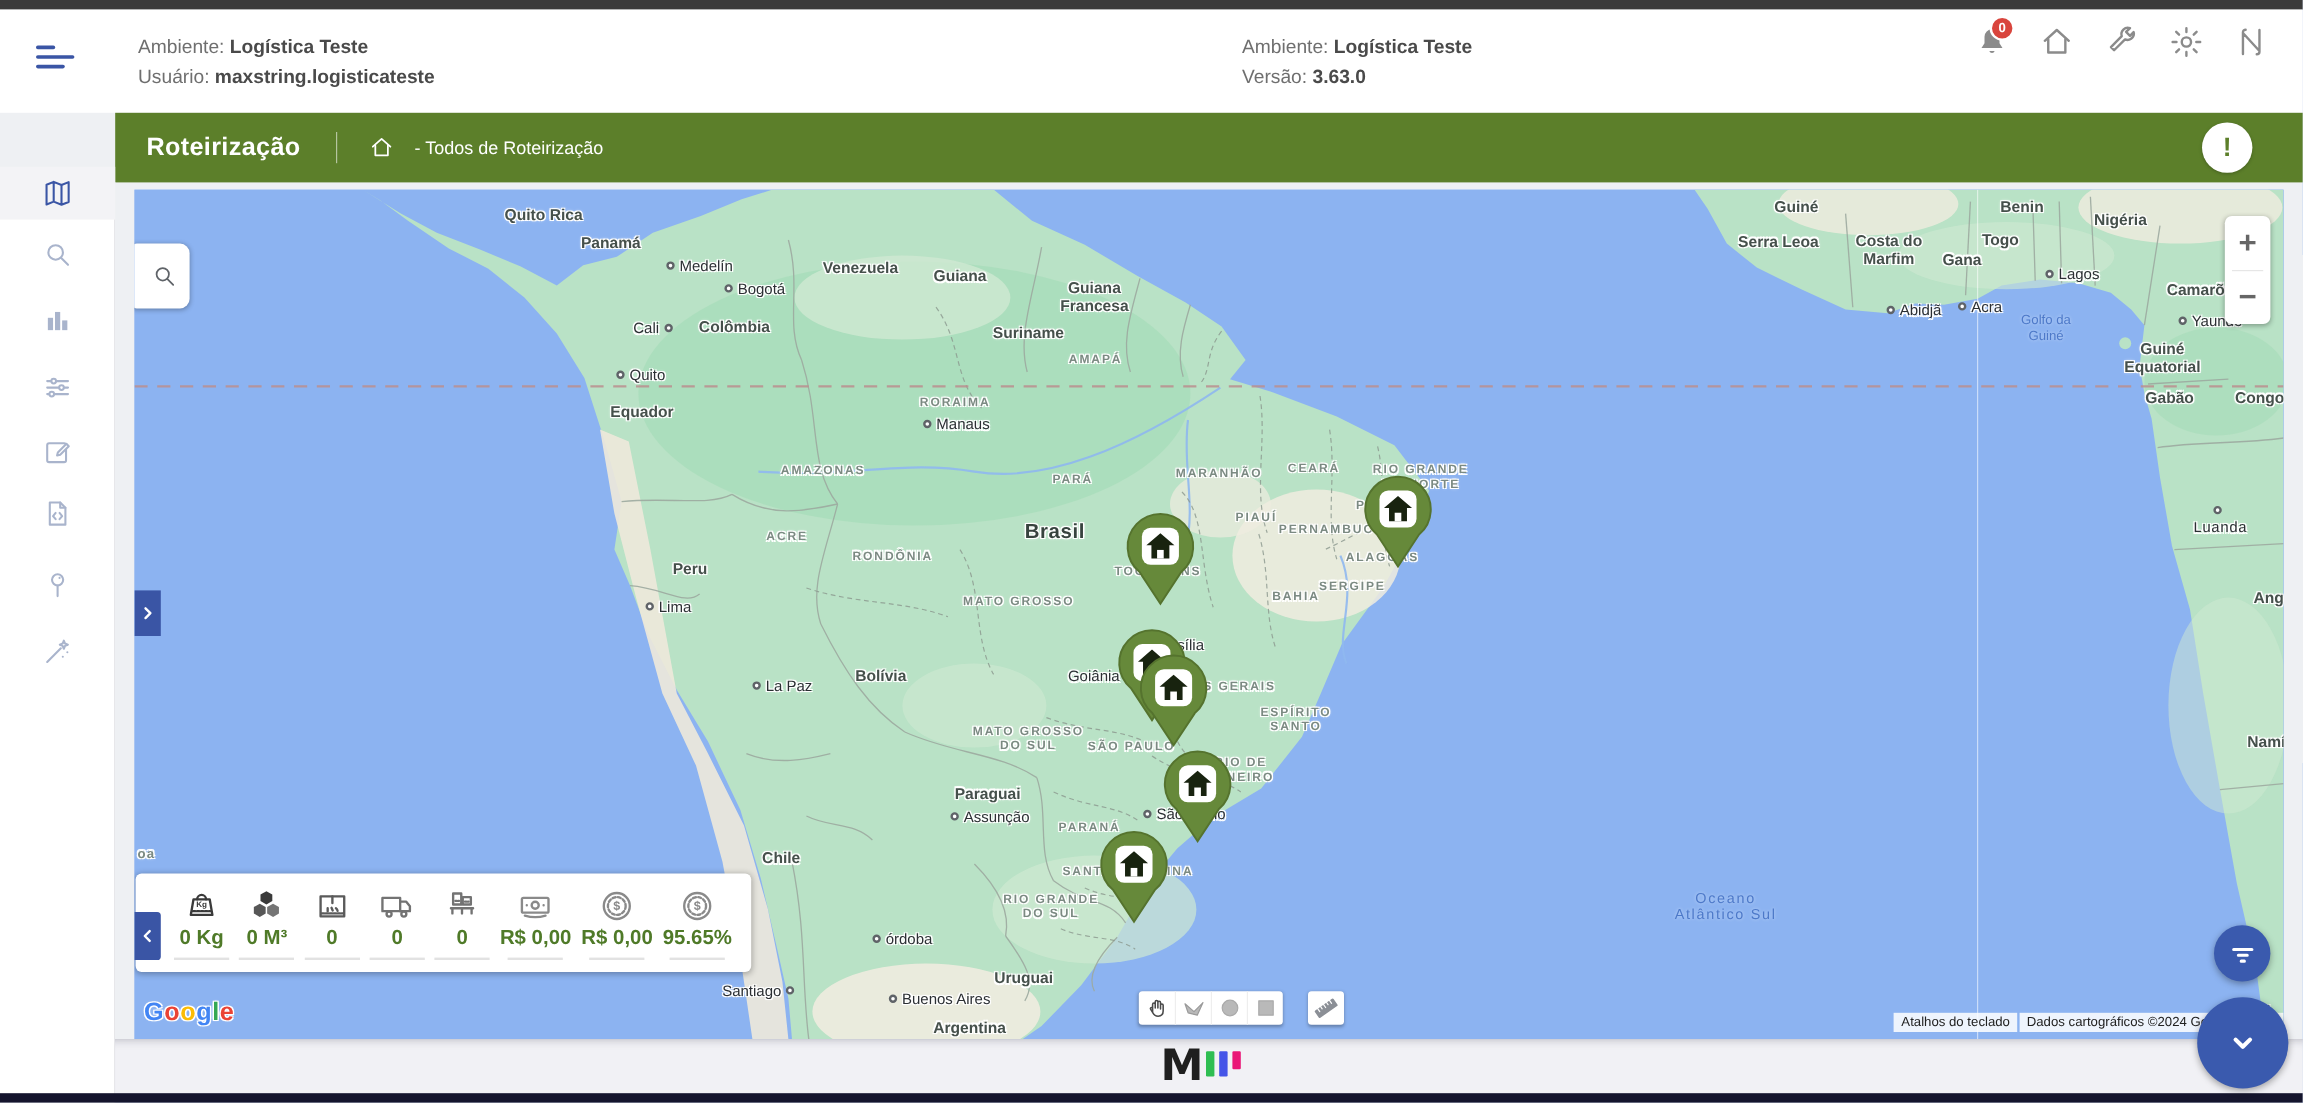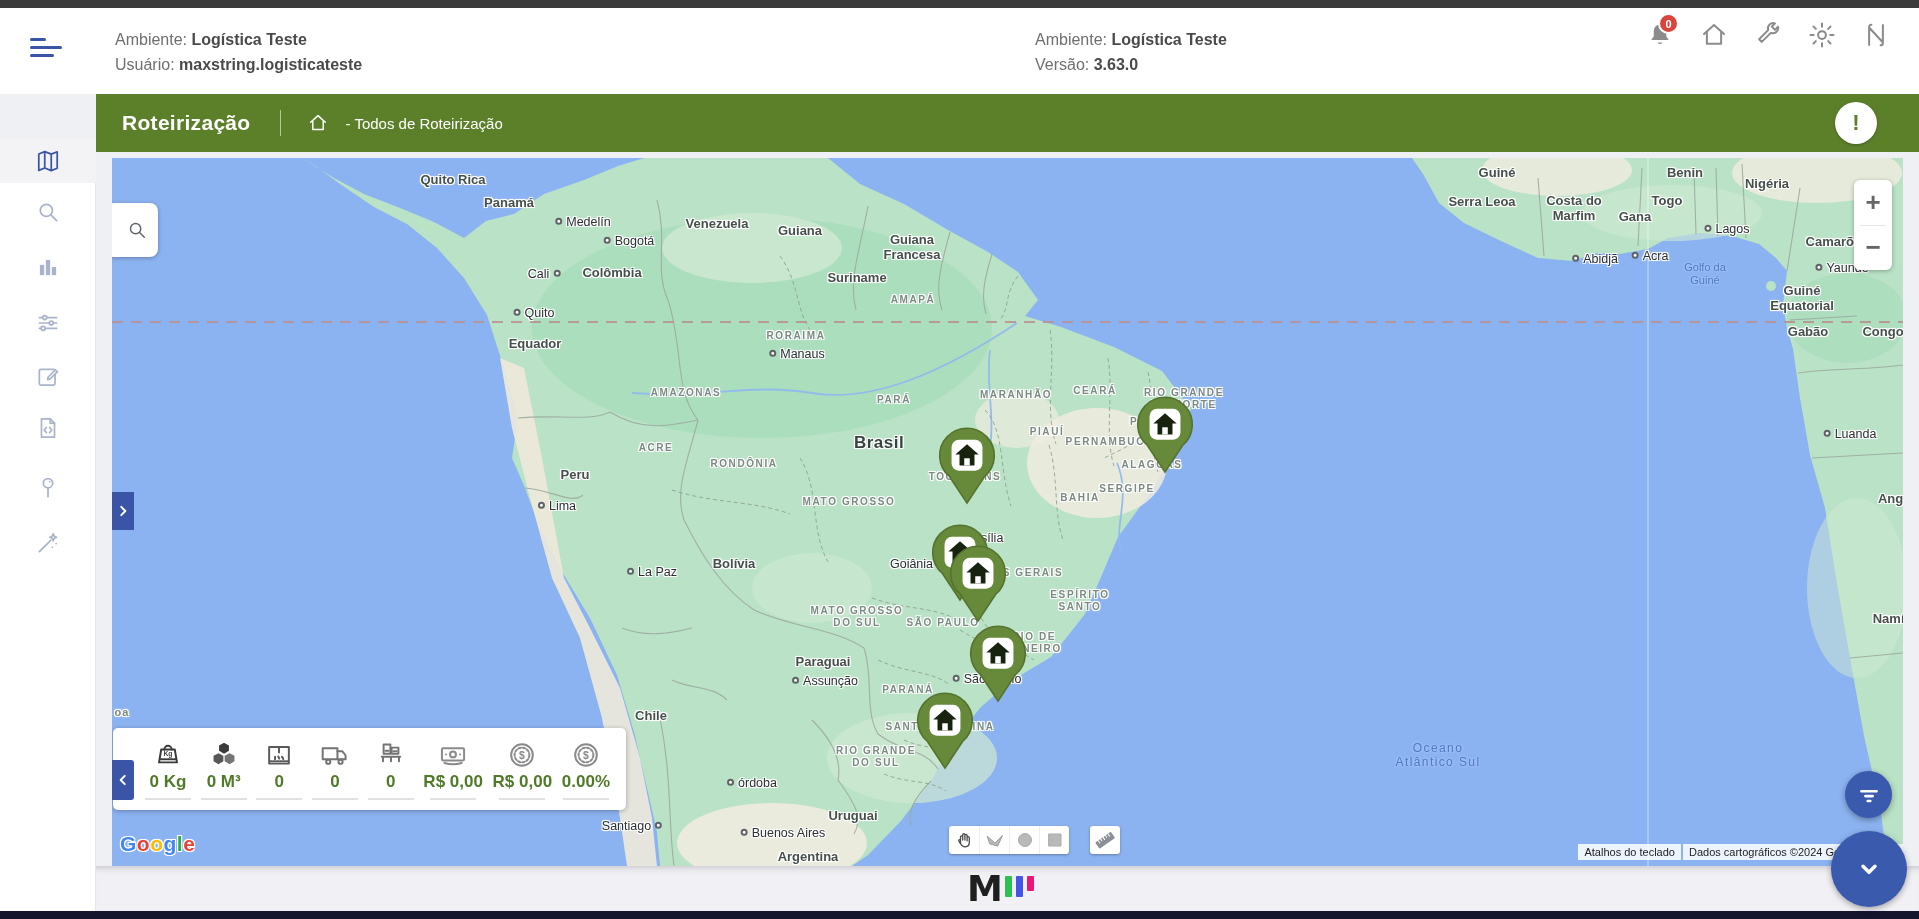--- a/index.html
+++ b/index.html
@@ -376,21 +376,21 @@
       <div class="lbl city" style="left: 1483px; top: 101px;"><span class="dot"></span><span>Abidjã</span></div>
       <div class="lbl city" style="left: 1538px; top: 98px;"><span class="dot"></span><span>Acra</span></div>
       <div class="lbl water2" style="left: 1593px; top: 116px;"><span>Golfo da
 Guiné</span></div>
       <div class="lbl country" style="left: 1725px; top: 84px;"><span>Camarões</span></div>
       <div class="lbl city" style="left: 1730px; top: 110px;"><span class="dot"></span><span>Yaundé</span></div>
       <div class="lbl country" style="left: 1690px; top: 141px;"><span>Guiné
 Equatorial</span></div>
       <div class="lbl country" style="left: 1696px; top: 174px;"><span>Gabão</span></div>
       <div class="lbl country" style="left: 1771px; top: 174px;"><span>Congo</span></div>
-      <div class="lbl city" style="left: 1738px; top: 276px;"><span class="dot"></span><span>Luanda</span></div>
+      <div class="lbl city" style="left: 1738px; top: 276px; font-family: Liberation Mono, monospace;"><span class="dot"></span><span>Luanda</span></div>
       <div class="lbl country" style="left: 1788px; top: 341px;"><span>Angola</span></div>
       <div class="lbl country" style="left: 1786px; top: 461px;"><span>Namíbia</span></div>
       <div class="lbl city" style="left: 1774px; top: 692px;"><span>Ci
 do</span></div>
     </div>
   <div id="markers">
       <div class="marker" style="left: 1033px; top: 241px;"><svg width="40" height="52" viewBox="-20 -20 20 32" overflow="visible">
   <path d="M-10.8,12.6 A16.8,16.8 0 1 1 10.8,12.6 L0,29 Z" fill="#66893a" stroke="#55732e" stroke-width="1" transform="translate(-10,-4)"></path>
   <rect x="-19.5" y="-14" width="19" height="19" rx="4.5" fill="#fff"></rect>
   <path d="M-10,-11.2 L-2.8,-5 H-5.4 V1.8 H-14.6 V-5 H-17.2 Z" fill="#18230f"></path>
@@ -519,21 +519,21 @@
           </svg></span>
         <div class="val">R$ 0,00</div>
         <div class="ul"></div>
       </div>
       <div class="stat">
         <span style="width:32px;height:32px;display:block"><svg viewBox="0 0 26 26" width="100%" height="100%" fill="none" stroke="currentColor" stroke-width="1.6" stroke-linecap="round" stroke-linejoin="round">
             <circle cx="13" cy="13" r="8.8"></circle>
             <circle cx="13" cy="13" r="6" stroke-dasharray="2 1.6"></circle>
             <text x="13" y="16" font-size="8.5" fill="currentColor" stroke="none" text-anchor="middle" font-weight="bold">$</text>
           </svg></span>
-        <div class="val">0.00%</div>
+        <div class="val">95.65%</div>
         <div class="ul"></div>
       </div>
     </div>
 
   <div id="draw-tools">
       <div class="dtool">
         <span style="width:24px;height:24px;display:block"><svg viewBox="0 0 24 24" width="100%" height="100%" fill="none" stroke="currentColor" stroke-width="1.6" stroke-linecap="round" stroke-linejoin="round">
             <path d="M8.5 15.5V9a1.1 1.1 0 0 1 2.2 0v3M10.7 12V6.8a1.1 1.1 0 0 1 2.2 0V12M12.9 12V7.5a1.1 1.1 0 0 1 2.2 0v5M15.1 12.8V9.8a1.1 1.1 0 0 1 2.2 0v4.8c0 2.6-1.6 4.2-4.2 4.2-2.2 0-3.4-1-4.5-3L6.8 13c-.5-.8.5-1.8 1.3-1.2l.4.5" stroke="#4a4a4a" stroke-width="1.3" fill="#fff"></path>
           </svg></span>
       </div>

